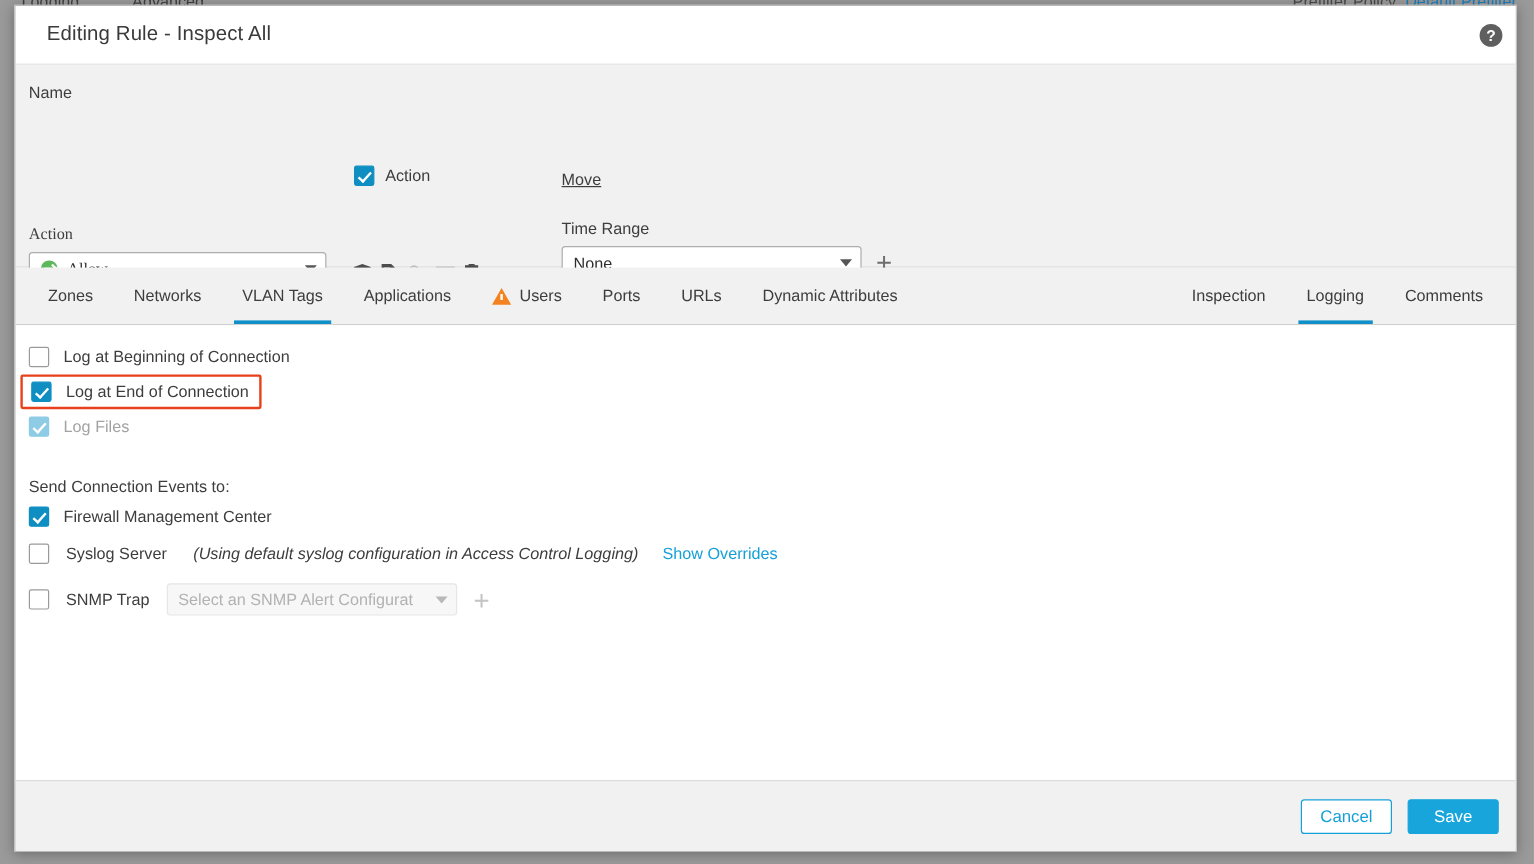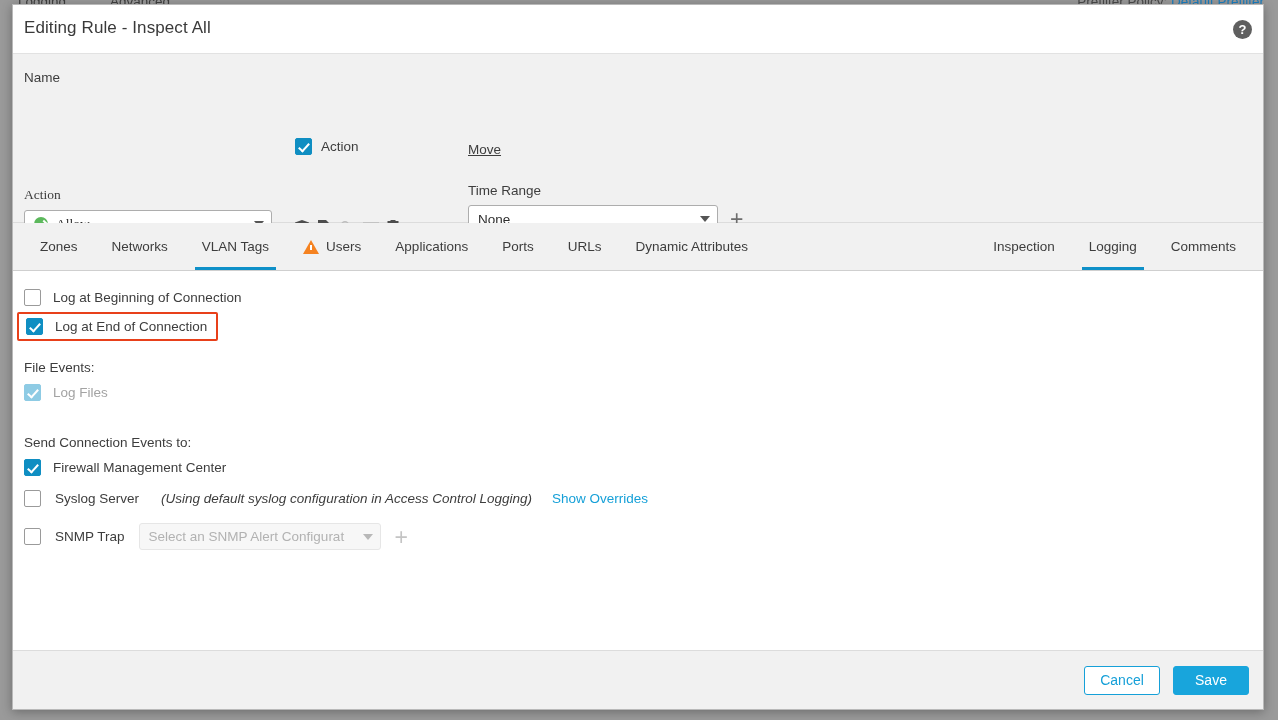--- a/index.html
+++ b/index.html
@@ -57,21 +57,21 @@
   
   .modal-title-bar {
     position: relative;
     height: 48px;
     flex: 0 0 48px;
     background: #ffffff;
     border-bottom: 1px solid #e2e2e2;
   }
   .modal-title {
     position: absolute;
-    left: 11px;
+    left: 26px;
     top: 13px;
     font-size: 17px;
     color: #3a3a3a;
     letter-spacing: .1px;
   }
   .help-icon {
     position: absolute;
     right: 11px;
     top: 15px;
     width: 19px;
@@ -487,25 +487,25 @@
       <div class="tab">
         <span>Zones</span>
       </div>
       <div class="tab">
         <span>Networks</span>
       </div>
       <div class="tab active">
         <span>VLAN Tags</span>
       </div>
       <div class="tab">
+        <span>Applications</span>
+      </div>
+      <div class="tab">
         <span class="warn-tri"></span>
         <span>Users</span>
-      </div>
-      <div class="tab">
-        <span>Applications</span>
       </div>
       <div class="tab">
         <span>Ports</span>
       </div>
       <div class="tab">
         <span>URLs</span>
       </div>
       <div class="tab">
         <span>Dynamic Attributes</span>
       </div>
@@ -530,21 +530,20 @@
       <span>Log at Beginning of Connection</span>
     </div>
 
     <div class="row">
       <span class="highlight-box">
         <span class="cb checked"></span>
         <span>Log at End of Connection</span>
       </span>
     </div>
 
-    <div class="section-label" style="margin-top:23px;">File Events:</div>
 
     <div class="row">
       <span class="cb checked disabled"></span>
       <span class="lbl-disabled">Log Files</span>
     </div>
 
     <div class="section-label" style="margin-top:34px;">Send Connection Events to:</div>
 
     <div class="row">
       <span class="cb checked"></span>

